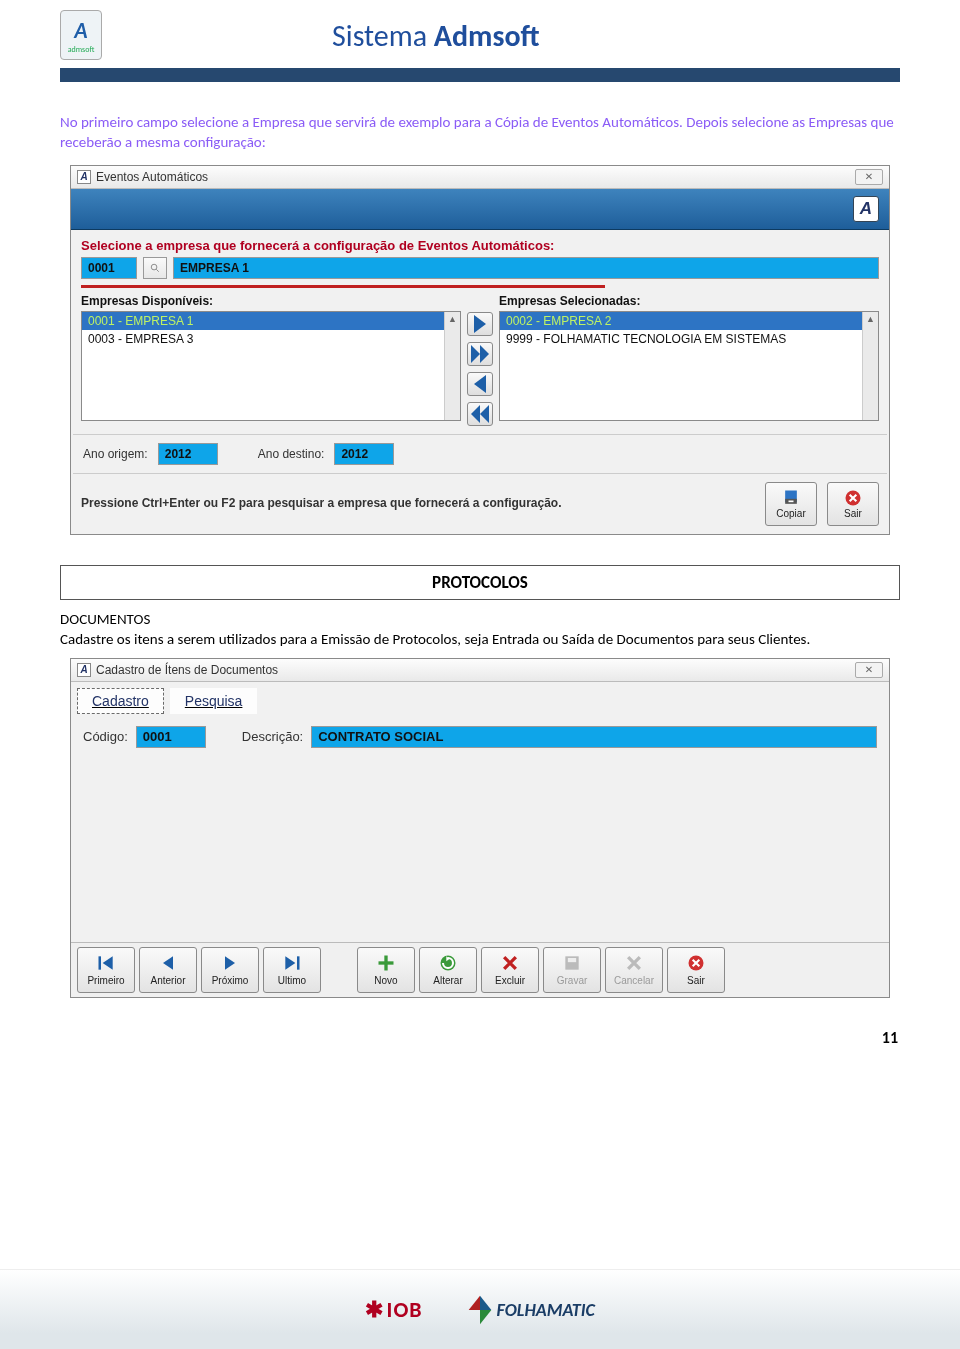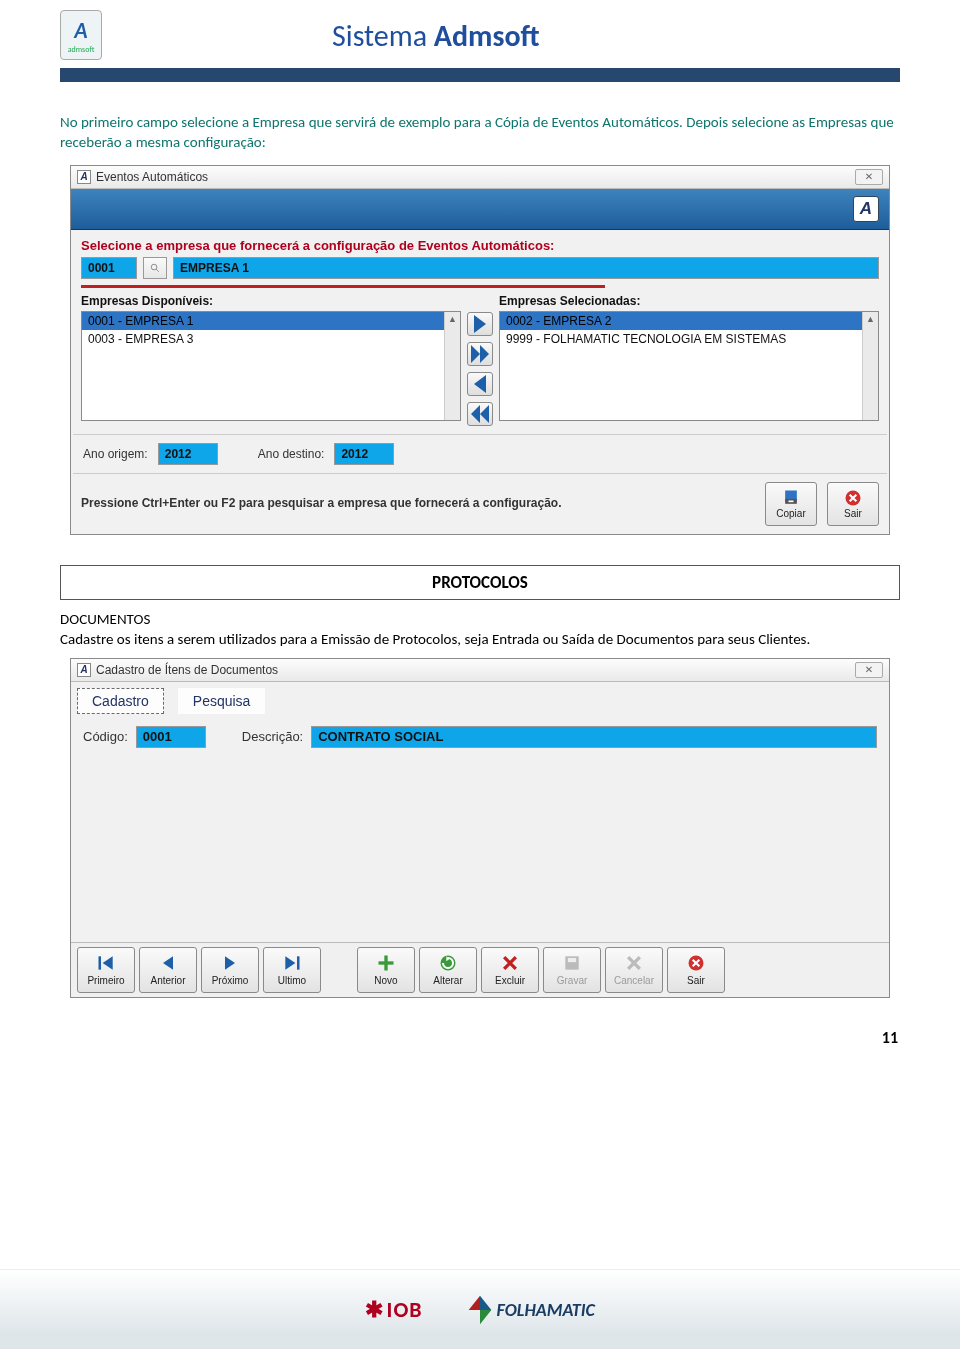--- a/index.html
+++ b/index.html
@@ -42,21 +42,21 @@
     color: #1f4e9c;
   }
   .doc-title b { font-weight: bold; }
   .hr-band {
     height: 14px;
     background: #26486f;
     margin: 4px 0 30px 0;
   }
   .intro {
     font-size: 15px;
-    color: #0f766e;
+    color: #8b5cf6;
     line-height: 1.35;
     margin-bottom: 12px;
   }
 
   
   .win {
     border: 1px solid #8a8a8a;
     background: #f1f1f1;
     margin: 0 auto 30px auto;
     font-family: Tahoma, Arial, sans-serif;
@@ -129,21 +129,21 @@
   }
   .col {
     flex:1; display:flex; flex-direction:column;
   }
   .col-label { font-weight:bold; color:#111; margin-bottom:3px; }
   .listbox {
     background:#fff; border:1px solid #8a8a8a; height:110px; position:relative;
     font-size:12px;
   }
   .list-row { padding:2px 6px; color:#111; }
-  .list-row.sel { background:#2d74c4; color:#000000; }
+  .list-row.sel { background:#2d74c4; color:#bef264; }
   .vscroll {
     position:absolute; right:0; top:0; bottom:0; width:16px;
     background:#eaeaea; border-left:1px solid #ccc;
     display:flex; align-items:flex-start; justify-content:center; padding-top:2px;
     font-size:9px; color:#666;
   }
   .midbtns {
     display:flex; flex-direction:column; gap:6px; padding-top:18px;
   }
   .sqbtn {
@@ -184,21 +184,21 @@
     font-size:17px;
     padding:6px 0;
     margin: 0 0 10px 0;
   }
   .sect-h { font-weight:normal; font-size:15px; margin-bottom:2px; }
   .sect-p { font-size:15px; margin-bottom:10px; }
 
   
   .win2 { width:820px; height:340px; margin-bottom:20px; }
   .tabs {
-    display:flex; gap:12px; padding:6px 6px 0 6px;
+    display:flex; gap:4px; padding:6px 6px 0 6px;text-decoration:underline;
   }
   .tab {
     border:1px dashed #6a6a6a; padding:4px 14px;
     font-size:14px; color:#236; background:#fdfdfd;
     margin-right:2px;
   }
   .tab.inactive { border-style:solid; border-color:transparent; color:#236; }
   .form2-row {
     display:flex; align-items:center; gap:8px; padding:12px 12px 6px 12px; font-size:13px;
   }

